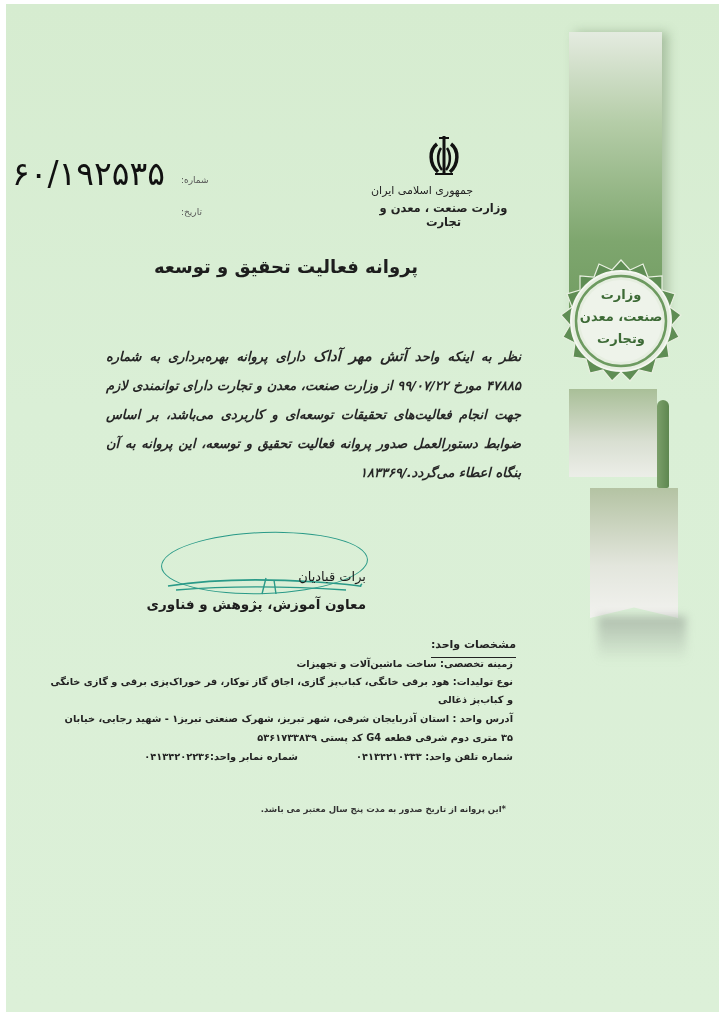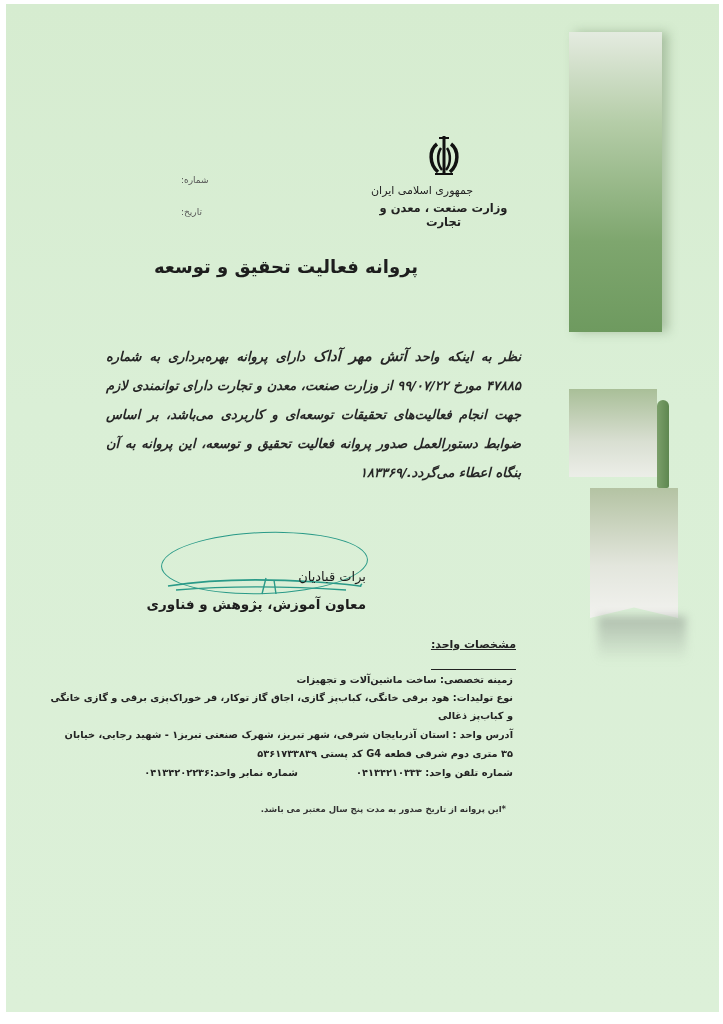--- a/index.html
+++ b/index.html
@@ -84,37 +84,51 @@
   }
   .sig-stroke { position: absolute; left: 160px; top: 570px; width: 200px; height: 22px; }
   .signer-name { position: absolute; left: 190px; top: 565px; width: 170px; text-align: right; font-size: 13px; font-weight: normal; color: #1d1d1d; }
   .signer-role { position: absolute; left: 140px; top: 592px; width: 220px; text-align: right; font-size: 13.5px; font-weight: bold; color: #1d1d1d; }
 
   
   .specs-heading {
     position: absolute; left: 330px; top: 634px; width: 180px; text-align: right;
     font-size: 11px; font-weight: bold; color: #222;
   }
-  .specs-heading span { border-bottom: 1px solid #222; padding-bottom: 18px; text-decoration: underline; }
-  .spec-line { position: absolute; font-size: 9.8px; font-weight: bold; color: #222; text-align: left; white-space: nowrap; margin-top: 16px; }
+  .specs-heading span { border-bottom: 1px solid #222; padding-bottom: 6px; }
+  .spec-line { position: absolute; font-size: 9.8px; font-weight: bold; color: #222; text-align: left; white-space: nowrap; }
   .footnote { position: absolute; left: 190px; top: 800px; width: 310px; text-align: right; font-size: 8.5px; font-weight: bold; color: #333; }
 </style>
 </head>
 <body>
 
 <div class="page">
 
   <div class="ribbon-top"></div>
   <div class="ribbon-mid"></div>
   <div class="ribbon-fold"></div>
   <div class="ribbon-low"></div>
   <div class="ribbon-shadow"></div>
 
+  <div class="seal">
+    <svg width="150" height="150" viewBox="0 0 150 150">
+      <path d="M75,4 L84,14 L97,8 L102,21 L116,20 L116,34 L129,38 L124,51 L135,59 L126,69 L133,81 L121,87 L123,101 L110,103 L106,117 L93,114 L84,125 L75,116 L66,125 L57,114 L44,117 L40,103 L27,101 L29,87 L17,81 L24,69 L15,59 L26,51 L21,38 L34,34 L34,20 L48,21 L53,8 L66,14 Z" transform="translate(0,12)" fill="#5f8d54" stroke="#e8f0e0" stroke-width="1.2"></path>
+      <circle cx="75" cy="77" r="50" fill="#e6eee0" stroke="#f4f7f0" stroke-width="2"></circle>
+      <circle cx="75" cy="77" r="45" fill="none" stroke="#6d9a60" stroke-width="2.5"></circle>
+      <circle cx="75" cy="77" r="41" fill="#eef3ea"></circle>
+    </svg>
+    <div class="seal-text rtl">
+      <div>وزارت</div>
+      <div>صنعت، معدن</div>
+      <div>وتجارت</div>
+    </div>
+  </div>
 
   <div class="num-label rtl">شماره:</div>
+  <div class="num-val">۶۰/۱۹۲۵۳۵</div>
   <div class="date-label rtl">تاریخ:</div>
 
   <svg class="emblem" viewBox="0 0 38 44">
     <path d="M19 2 L19 40" stroke="#111" stroke-width="3"></path>
     <path d="M14 4 L24 4" stroke="#111" stroke-width="2"></path>
     <path d="M12 10 C4 16 4 30 13 38" fill="none" stroke="#111" stroke-width="3.5"></path>
     <path d="M26 10 C34 16 34 30 25 38" fill="none" stroke="#111" stroke-width="3.5"></path>
     <path d="M16 14 C12 20 12 30 17 36" fill="none" stroke="#111" stroke-width="2.5"></path>
     <path d="M22 14 C26 20 26 30 21 36" fill="none" stroke="#111" stroke-width="2.5"></path>
     <path d="M10 40 L28 40" stroke="#111" stroke-width="2"></path>

